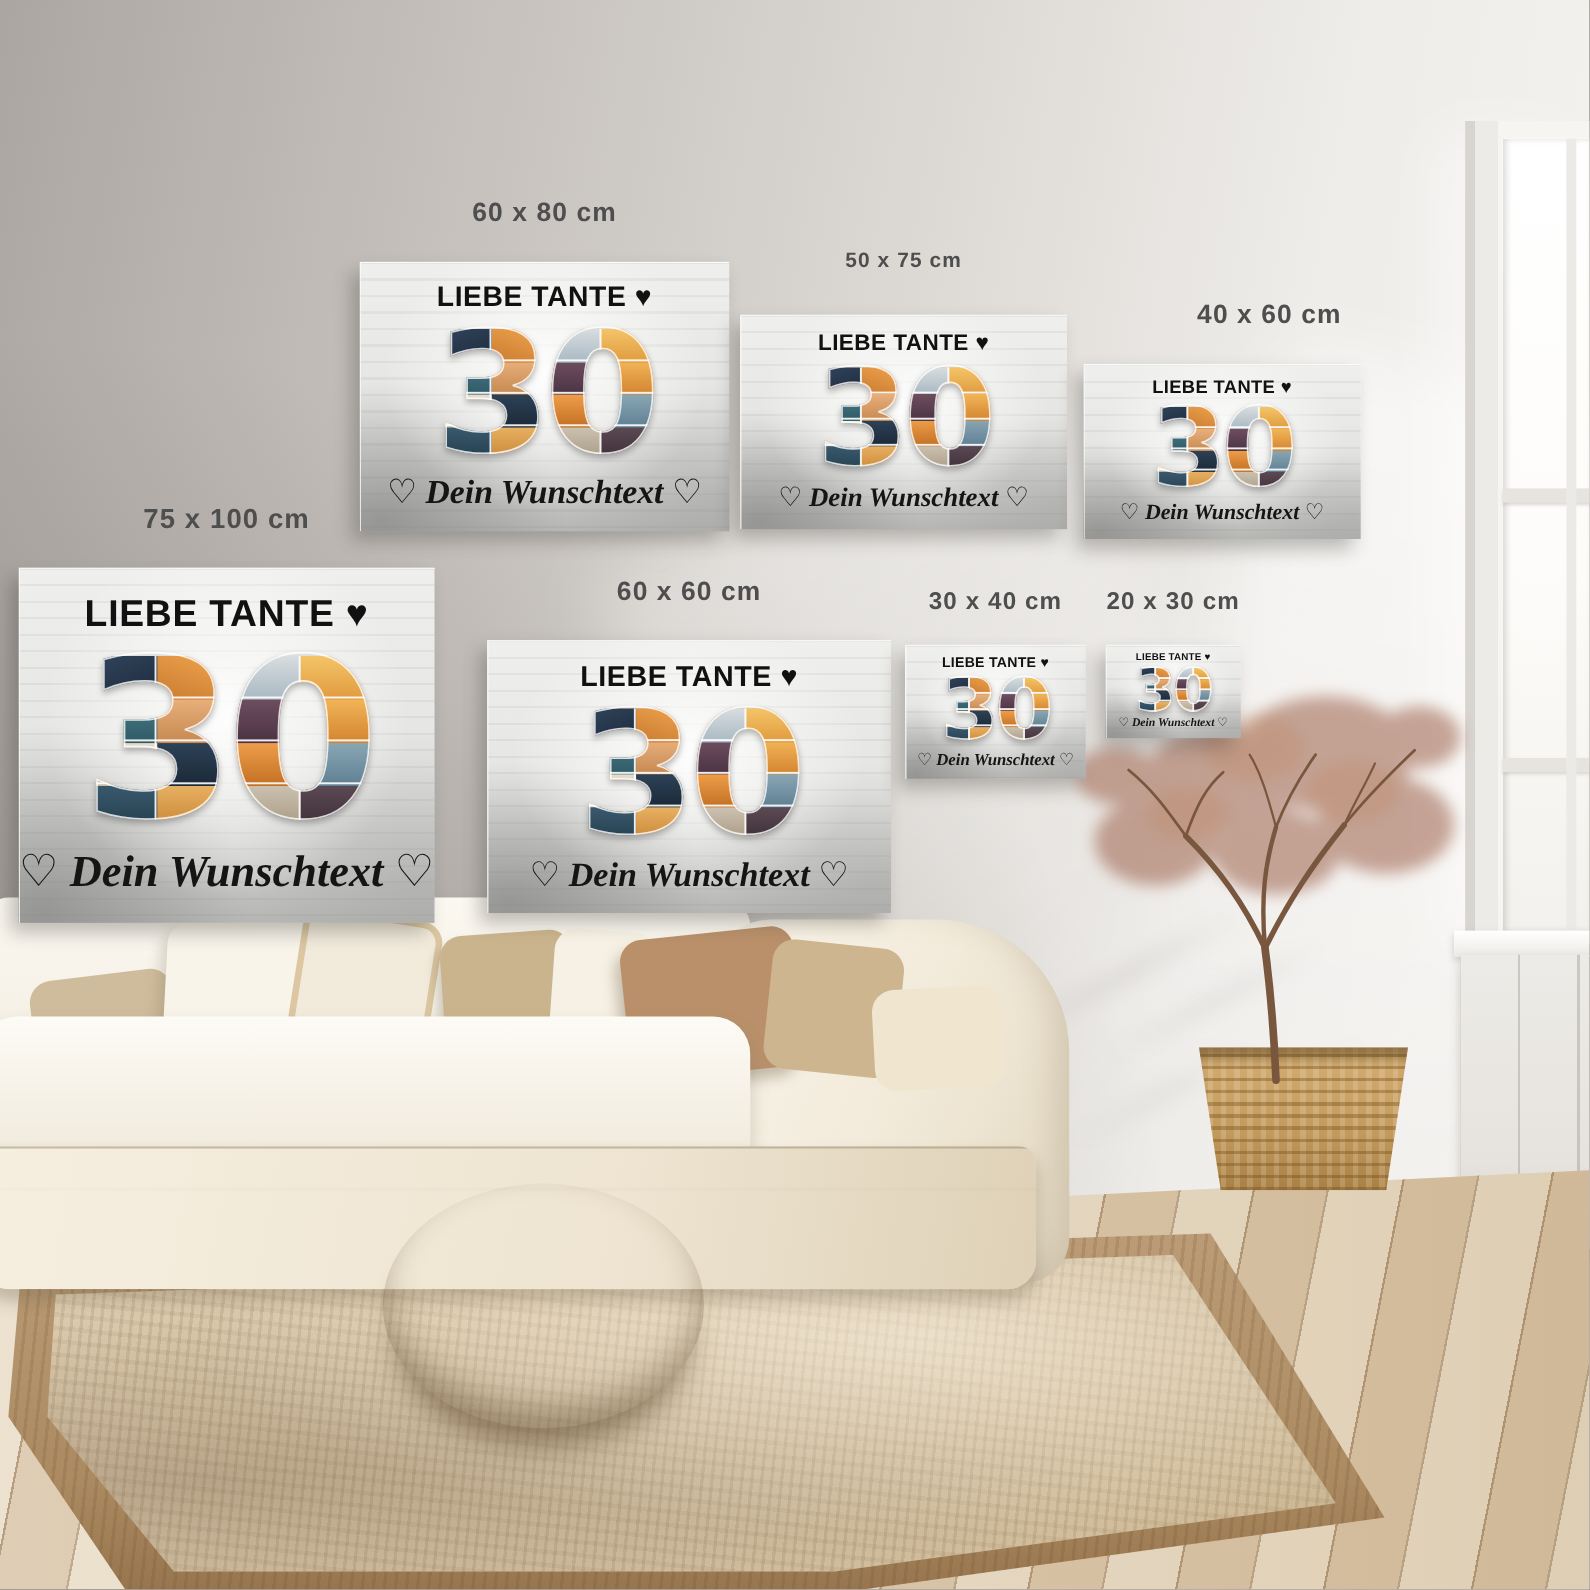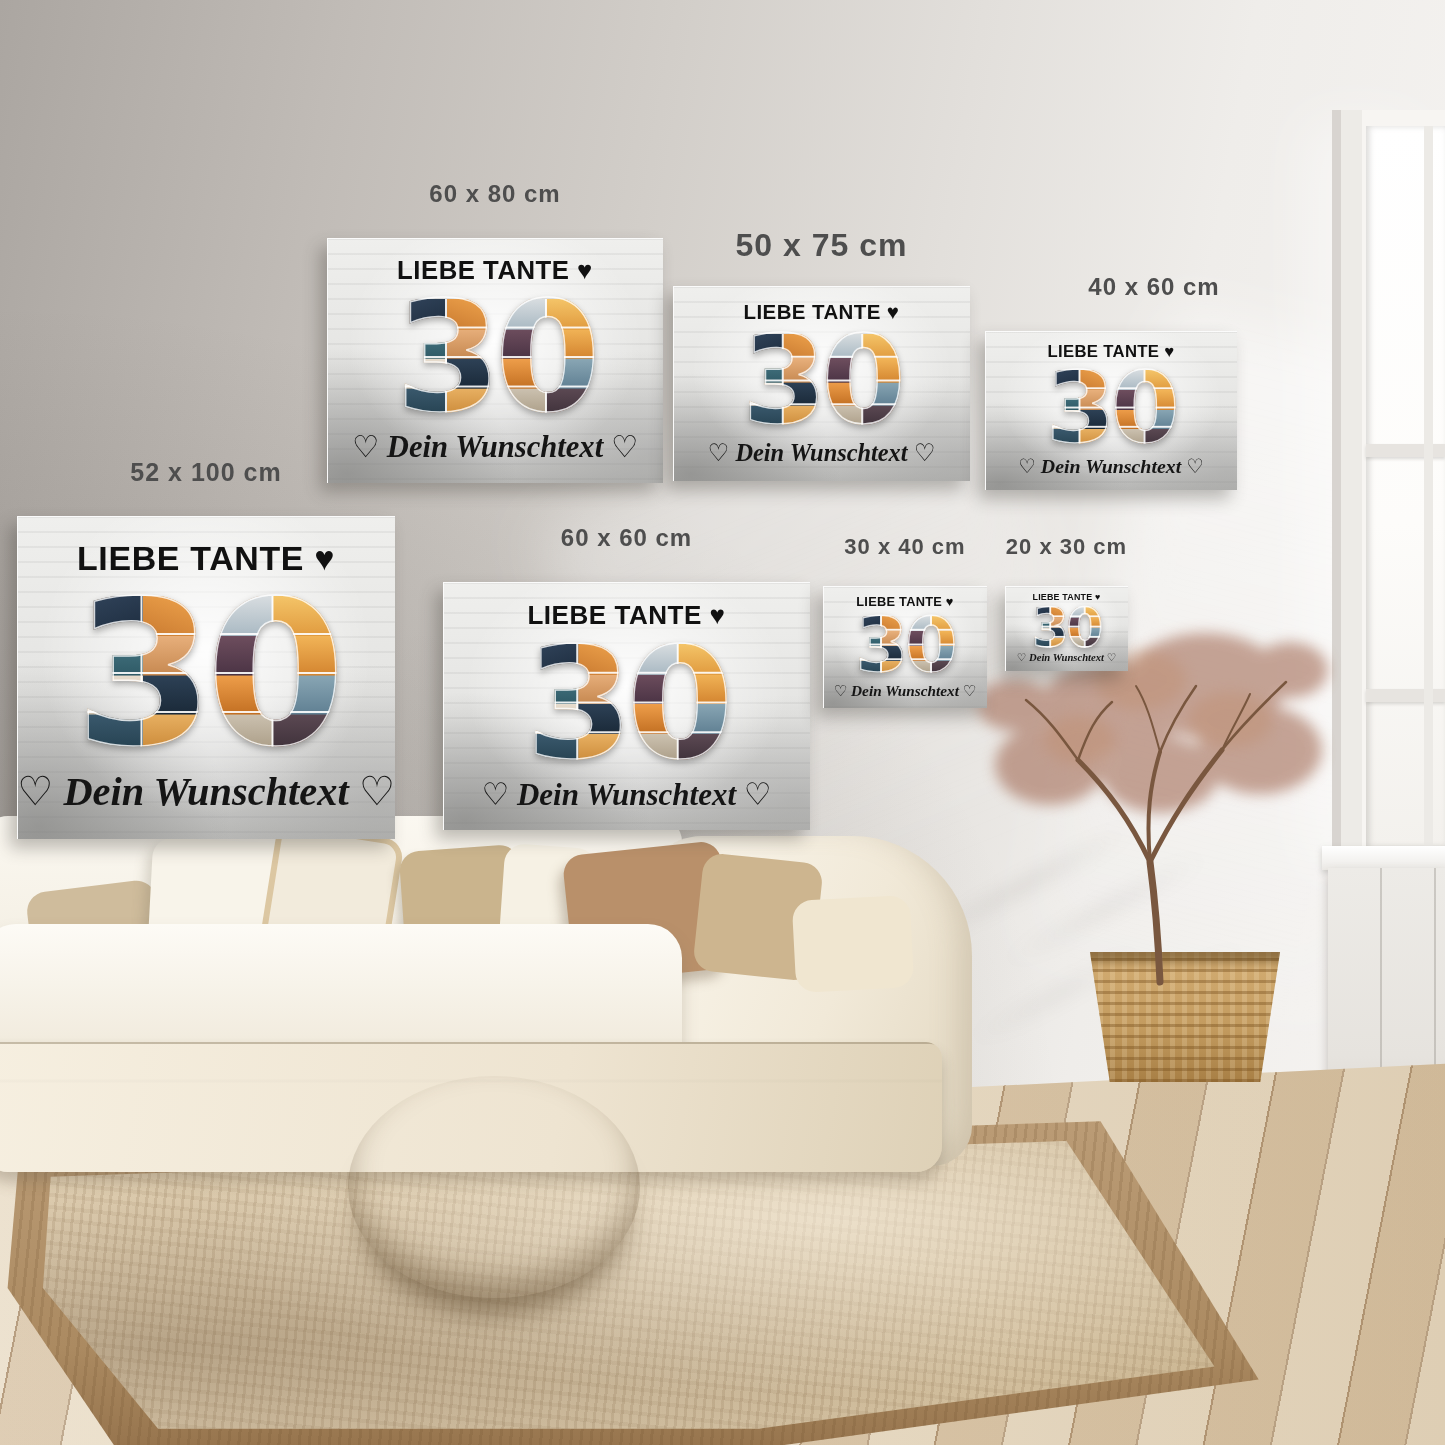--- a/index.html
+++ b/index.html
@@ -246,39 +246,39 @@
   <div class="print-wrap">
     <div class="size-label" style="left:327px;top:180px;width:336px;font-size:24px;">60 x 80 cm</div>
     <div class="print" style="left:327px;top:218px;width:336px;height:245px;--h:245px;">
       <div class="print-headline">LIEBE TANTE ♥</div>
       <div class="collage">30</div>
       <div class="print-sub">♡ Dein Wunschtext ♡</div>
     </div>
   </div>
 
   <div class="print-wrap">
-    <div class="size-label" style="left:673px;top:227px;width:297px;font-size:32px;">50 x 75 cm</div>
+    <div class="size-label" style="left:673px;top:227px;width:297px;font-size:19px;">50 x 75 cm</div>
     <div class="print" style="left:673px;top:266px;width:297px;height:195px;--h:195px;">
       <div class="print-headline">LIEBE TANTE ♥</div>
       <div class="collage">30</div>
       <div class="print-sub">♡ Dein Wunschtext ♡</div>
     </div>
   </div>
 
   <div class="print-wrap">
     <div class="size-label" style="left:1028px;top:273px;width:252px;font-size:24px;">40 x 60 cm</div>
     <div class="print" style="left:985px;top:311px;width:252px;height:159px;--h:159px;">
       <div class="print-headline">LIEBE TANTE ♥</div>
       <div class="collage">30</div>
       <div class="print-sub">♡ Dein Wunschtext ♡</div>
     </div>
   </div>
 
   <div class="print-wrap">
-    <div class="size-label" style="left:17px;top:458px;width:378px;font-size:25px;">52 x 100 cm</div>
+    <div class="size-label" style="left:17px;top:458px;width:378px;font-size:25px;">75 x 100 cm</div>
     <div class="print" style="left:17px;top:496px;width:378px;height:323px;--h:323px;">
       <div class="print-headline">LIEBE TANTE ♥</div>
       <div class="collage">30</div>
       <div class="print-sub">♡ Dein Wunschtext ♡</div>
     </div>
   </div>
 
   <div class="print-wrap">
     <div class="size-label" style="left:443px;top:524px;width:367px;font-size:24px;">60 x 60 cm</div>
     <div class="print" style="left:443px;top:562px;width:367px;height:248px;--h:248px;">

